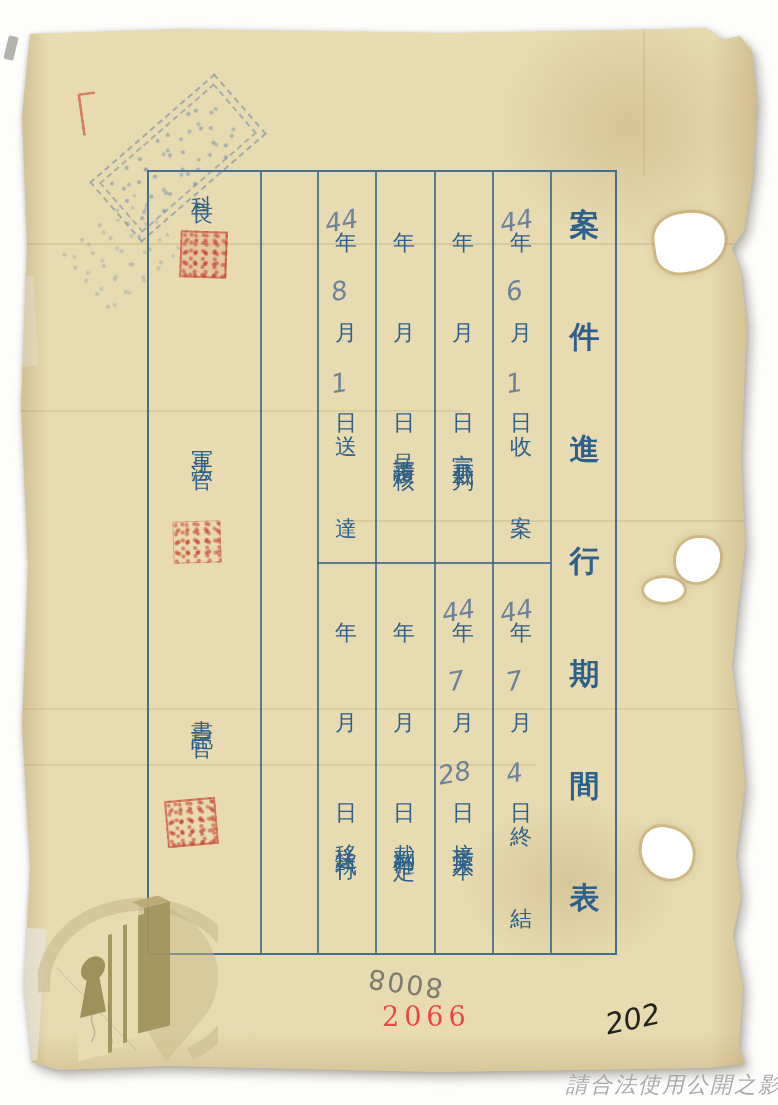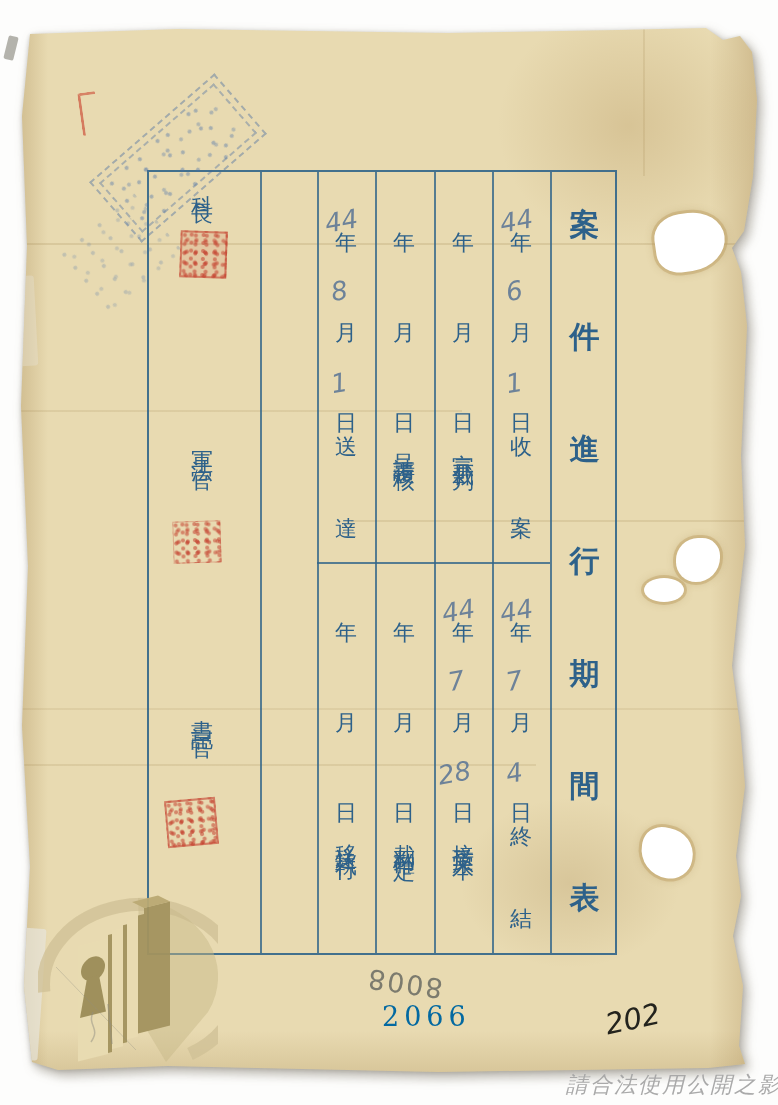--- a/index.html
+++ b/index.html
@@ -70,21 +70,21 @@
     background-image:radial-gradient(circle at 30% 40%, rgba(70,110,170,.6) 0 1.5px, transparent 2.5px),
       radial-gradient(circle at 70% 70%, rgba(70,110,170,.5) 0 1.5px, transparent 2.5px);
     background-size:23px 17px,19px 21px;}
   .red-hook{position:absolute;left:80px;top:92px;width:15px;height:40px;border-left:3px solid rgba(200,60,40,.6);
     border-top:3px solid rgba(200,60,40,.55);transform:rotate(-8deg);border-radius:2px;}
   .corner-mark{position:absolute;left:6px;top:36px;width:10px;height:24px;background:rgba(120,118,106,.55);
     transform:rotate(14deg);border-radius:2px;}
   
   .pencil-num{position:absolute;left:366px;top:968px;font-size:27px;color:#7c7b6e;
     font-family:"DejaVu Sans","Liberation Sans",sans-serif;transform:rotate(188deg);letter-spacing:2px;}
-  .print-num{position:absolute;left:382px;top:1001px;font-size:27px;color:#0369a1;letter-spacing:5px;}
+  .print-num{position:absolute;left:382px;top:1001px;font-size:27px;color:#ef4444;letter-spacing:5px;}
   .hand-num{position:absolute;left:605px;top:1002px;font-size:29px;color:#23231d;font-style:italic;
     font-family:"DejaVu Sans","Liberation Sans",sans-serif;transform:rotate(-12deg);}
   .watermark{position:absolute;left:566px;top:1070px;font-size:22px;color:#a6a6a6;letter-spacing:2px;
     font-style:italic;opacity:.95;white-space:nowrap;}
   .logo{position:absolute;left:38px;top:872px;width:180px;height:195px;opacity:.95;}
 </style>
 </head>
 <body>
 
 <div class="screen">

